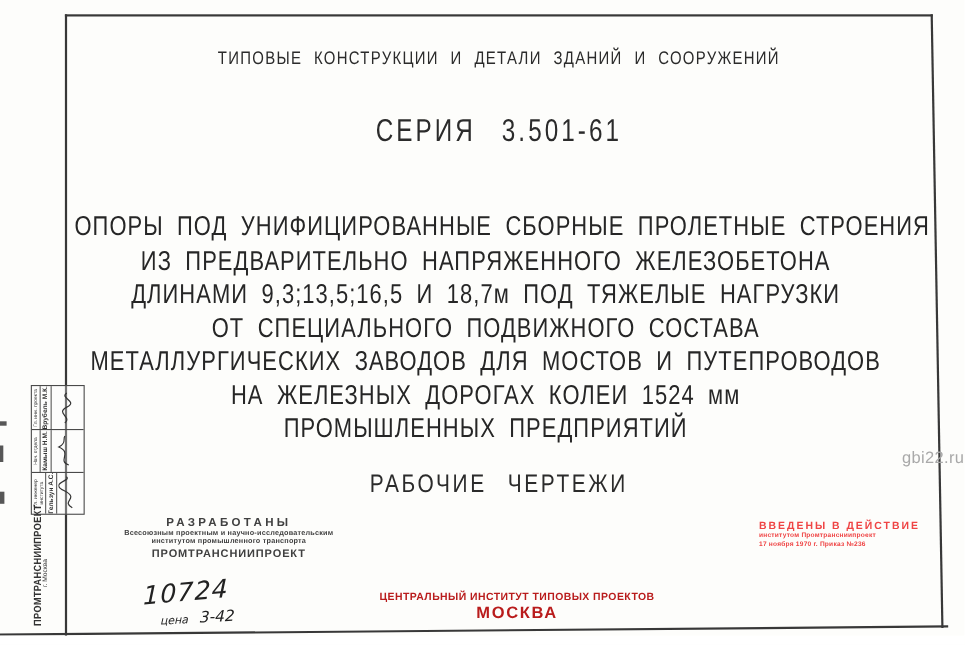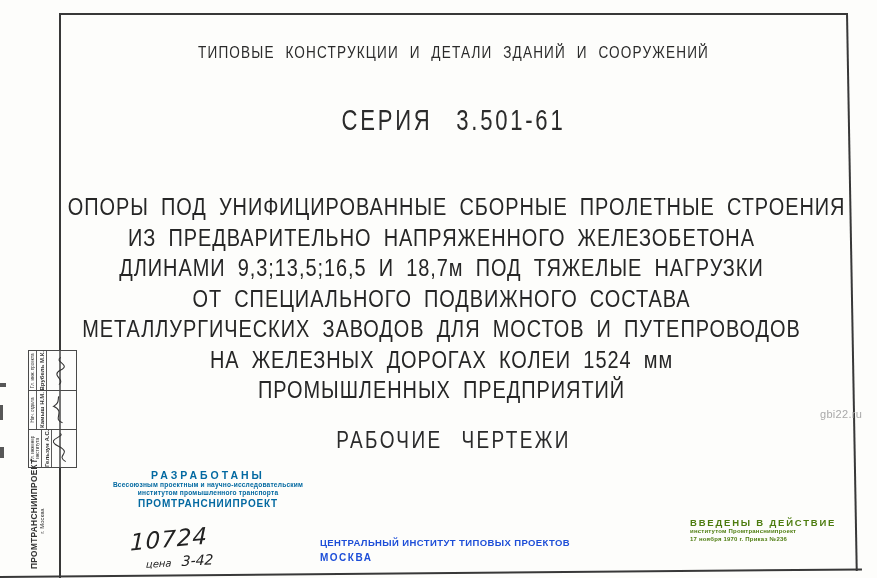--- a/index.html
+++ b/index.html
@@ -30,47 +30,47 @@
               transform:scale(.97,1.18); }
   .series   { top:106px; font-size:24px; letter-spacing:3px; word-spacing:16px;
               transform:scale(.92,1.2); }
   .title-block { position:absolute; left:48px; top:192px; width:787px; }
   .title-line  { font-size:21px; line-height:30.5px; letter-spacing:1px; word-spacing:6px;
                  text-align:center; white-space:nowrap; transform:scale(.95,1.18); color:#262626; }
   .subtitle { top:429px; font-size:20px; letter-spacing:2.5px; word-spacing:12px;
               transform:scale(.95,1.15); }
 
   
-  .dev-block { position:absolute; left:80px; top:470px; width:256px; text-align:center; color:#0369a1; }
+  .dev-block { position:absolute; left:80px; top:470px; width:256px; text-align:center; color:#404040; }
   .dev-heading { font-size:10.5px; font-weight:bold; letter-spacing:3px; line-height:11px; }
   .dev-line1, .dev-line2 { font-size:6.6px; font-weight:bold; letter-spacing:.2px; line-height:8px; }
   .dev-org   { font-size:10px; font-weight:bold; letter-spacing:.8px; line-height:12px; margin-top:1px; }
   .dev-line3 { font-size:7.6px; font-weight:bold; letter-spacing:.3px; line-height:10px; }
 
   
-  .intro-block { position:absolute; left:690px; top:473px; width:150px; text-align:left; color:#4d7c0f;margin-top:44px; }
+  .intro-block { position:absolute; left:690px; top:473px; width:150px; text-align:left; color:#ef4444; }
   .intro-heading { font-size:9.5px; font-weight:bold; letter-spacing:1.8px; line-height:11px; }
   .intro-line { font-size:6px; font-weight:bold; letter-spacing:.2px; line-height:7.5px; }
 
   
   .hw-number { position:absolute; left:130px; top:526px; font-size:23px; font-style:italic;
                font-family:"DejaVu Sans", sans-serif; transform:rotate(-5deg) skewX(-6deg);
                letter-spacing:1px; color:#222; }
   .hw-price  { position:absolute; left:146px; top:551px; transform:rotate(-3deg) skewX(-5deg);
                font-family:"DejaVu Sans", sans-serif; font-style:italic; color:#222; white-space:nowrap; }
   .hw-price .lbl { font-size:10px; }
   .hw-price .val { font-size:14px; margin-left:5px; }
 
   
-  .publisher { position:absolute; left:320px; top:537px; width:300px; text-align:left; color:#1d4ed8; }
+  .publisher { position:absolute; left:320px; top:537px; width:300px; text-align:center; color:#b91c1c; }
   .publisher-line1 { font-size:9.5px; font-weight:bold; letter-spacing:.4px; line-height:11px; }
-  .publisher-line2 { font-size:10px; font-weight:bold; letter-spacing:1.5px; line-height:11px; margin-top:4px; }
+  .publisher-line2 { font-size:15px; font-weight:bold; letter-spacing:1.5px; line-height:11px; margin-top:4px; }
 
   
-  .watermark { position:absolute; left:820px; top:408px; font-size:11px; color:#a9a9a9; letter-spacing:.3px; }
+  .watermark { position:absolute; left:820px; top:408px; font-size:15px; color:#a9a9a9; letter-spacing:.3px; }
 
   
   .stamp { position:absolute; left:28px; top:350px; width:225px; height:50px;
            transform:rotate(-90deg) translateX(-225px); transform-origin:top left;
            display:flex; color:#333; }
   .stamp-org-wrap { width:107px; padding:1px 0 0 6px; }
   .stamp-org  { font-size:9px; font-weight:bold; letter-spacing:.4px; white-space:nowrap; transform:scale(.92,1.05); transform-origin:left top; }
   .stamp-city { font-size:6px; text-align:center; width:96px; }
   .stamp-table { width:118px; height:49px; border:1px solid #4a4a4a; display:flex; background:rgba(255,255,255,.3); }
   .stamp-col { flex:1; display:flex; flex-direction:column; align-items:center; border-right:1px solid #4a4a4a; }

